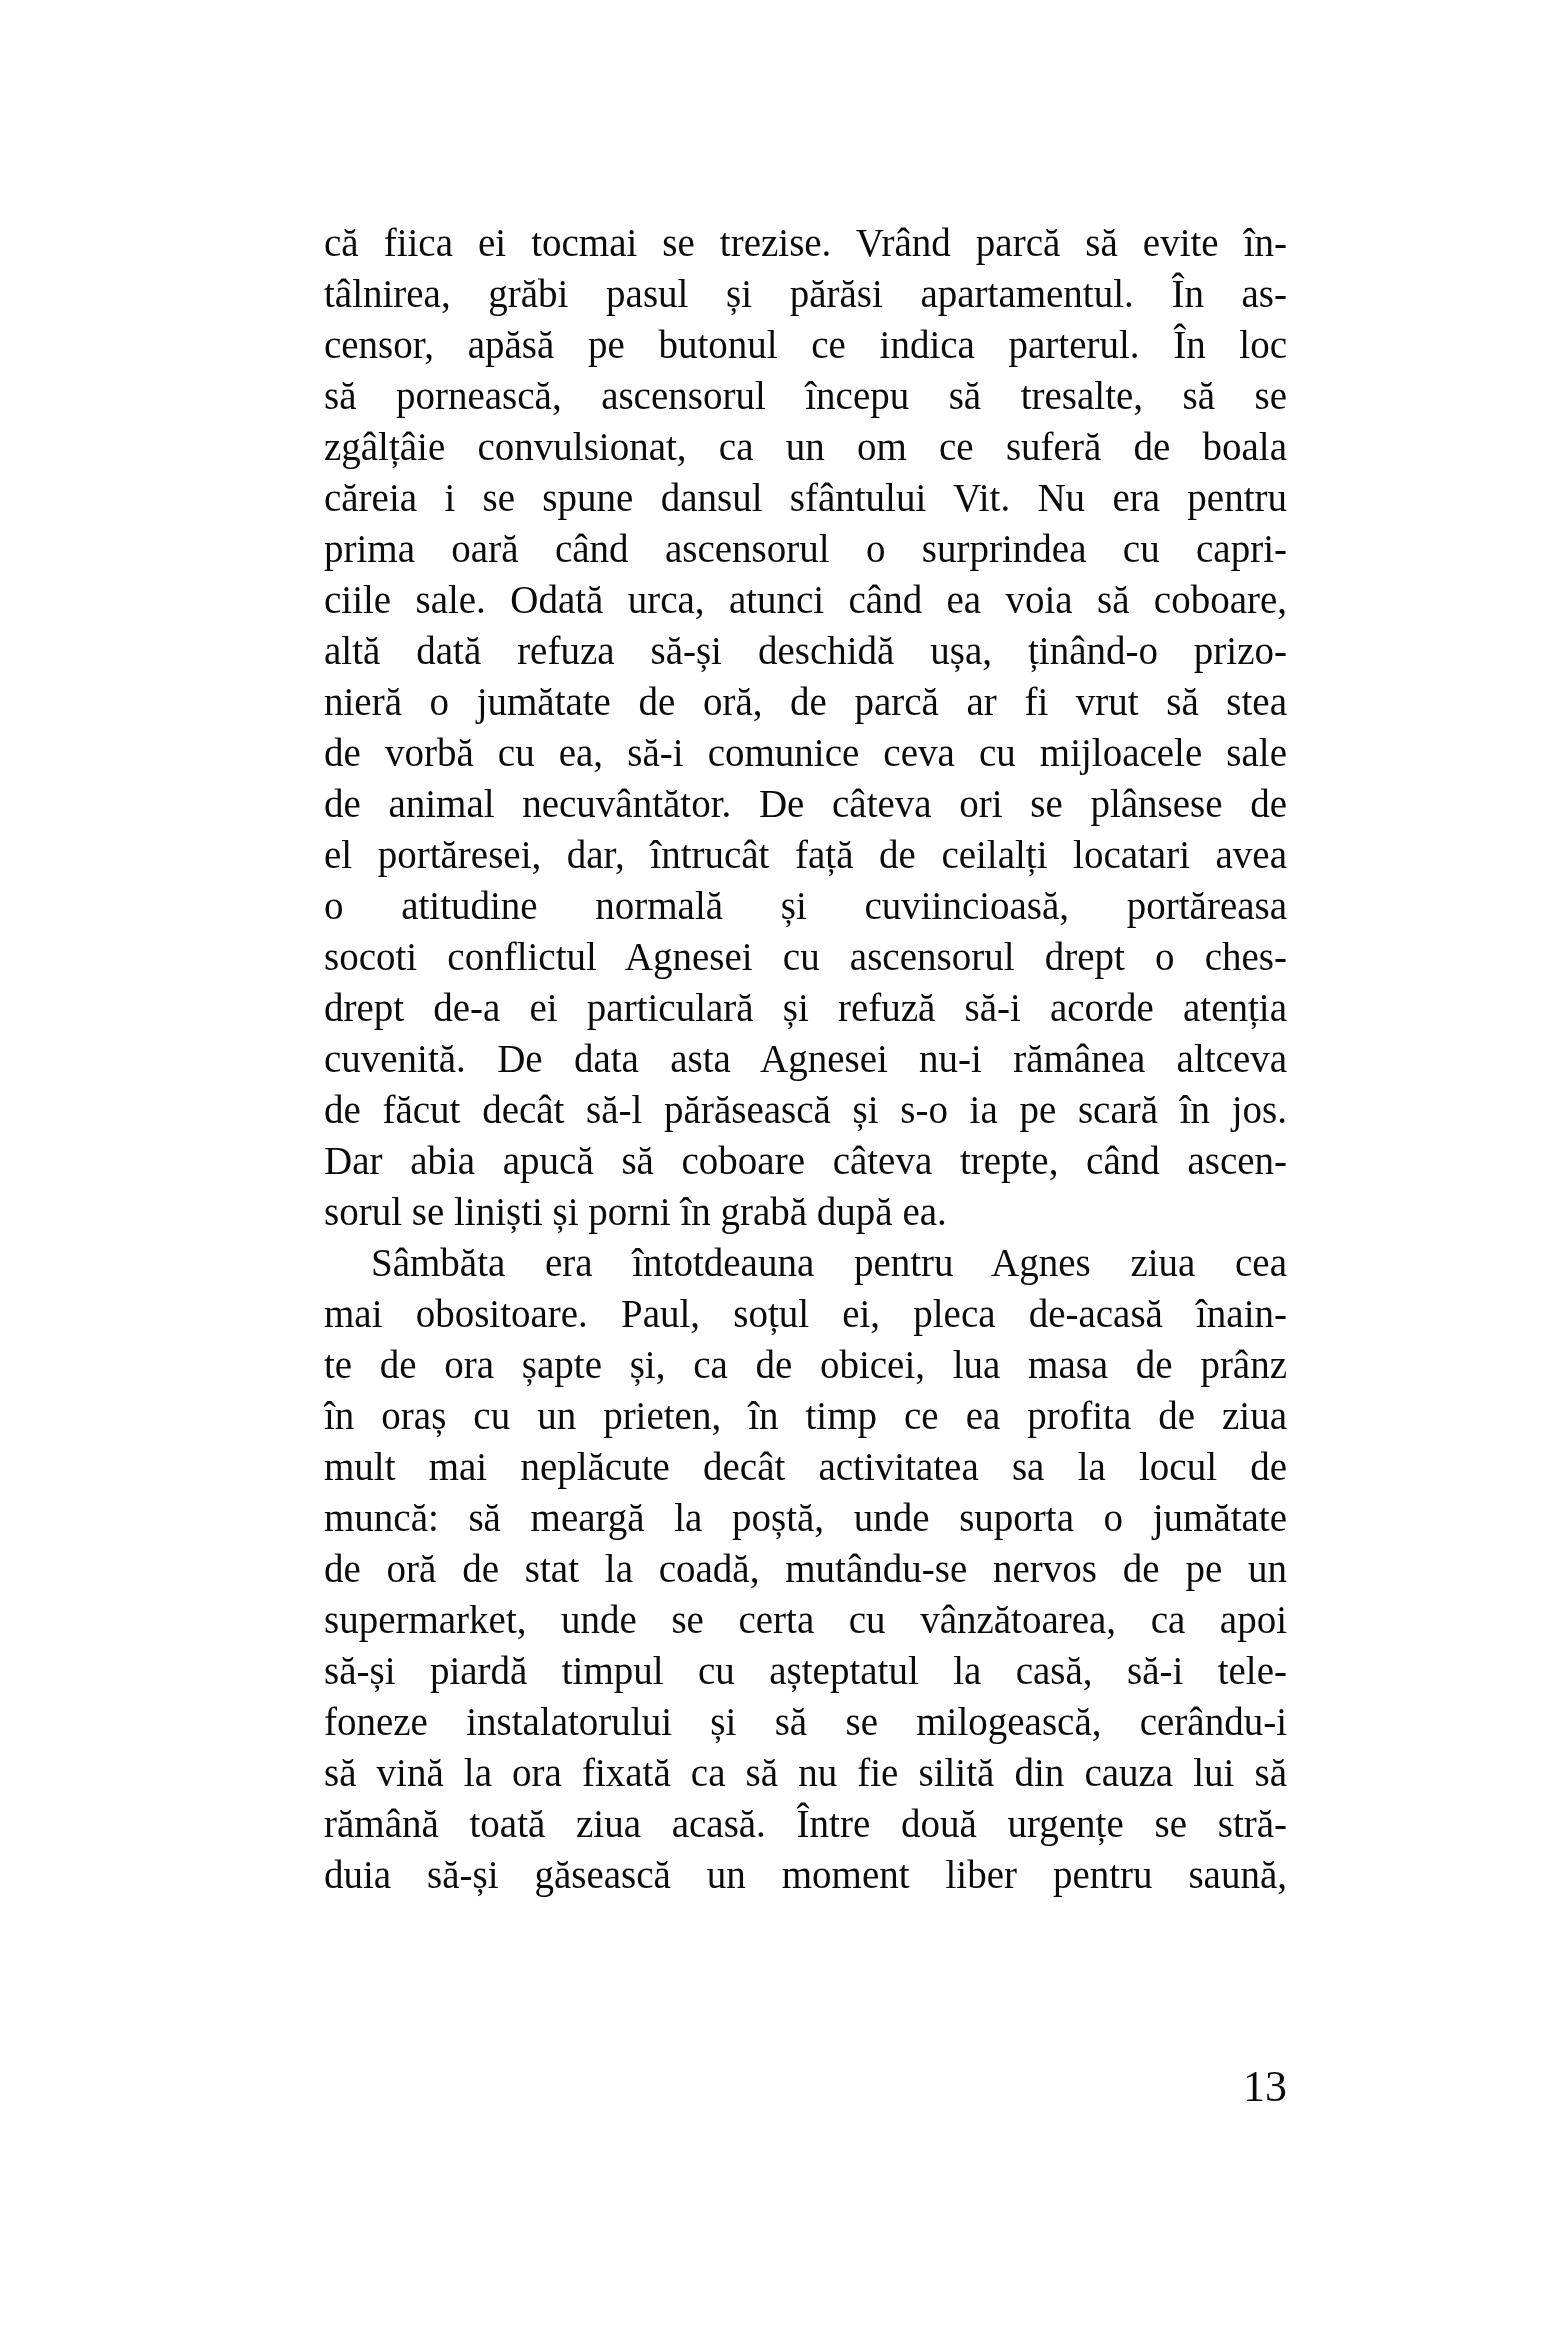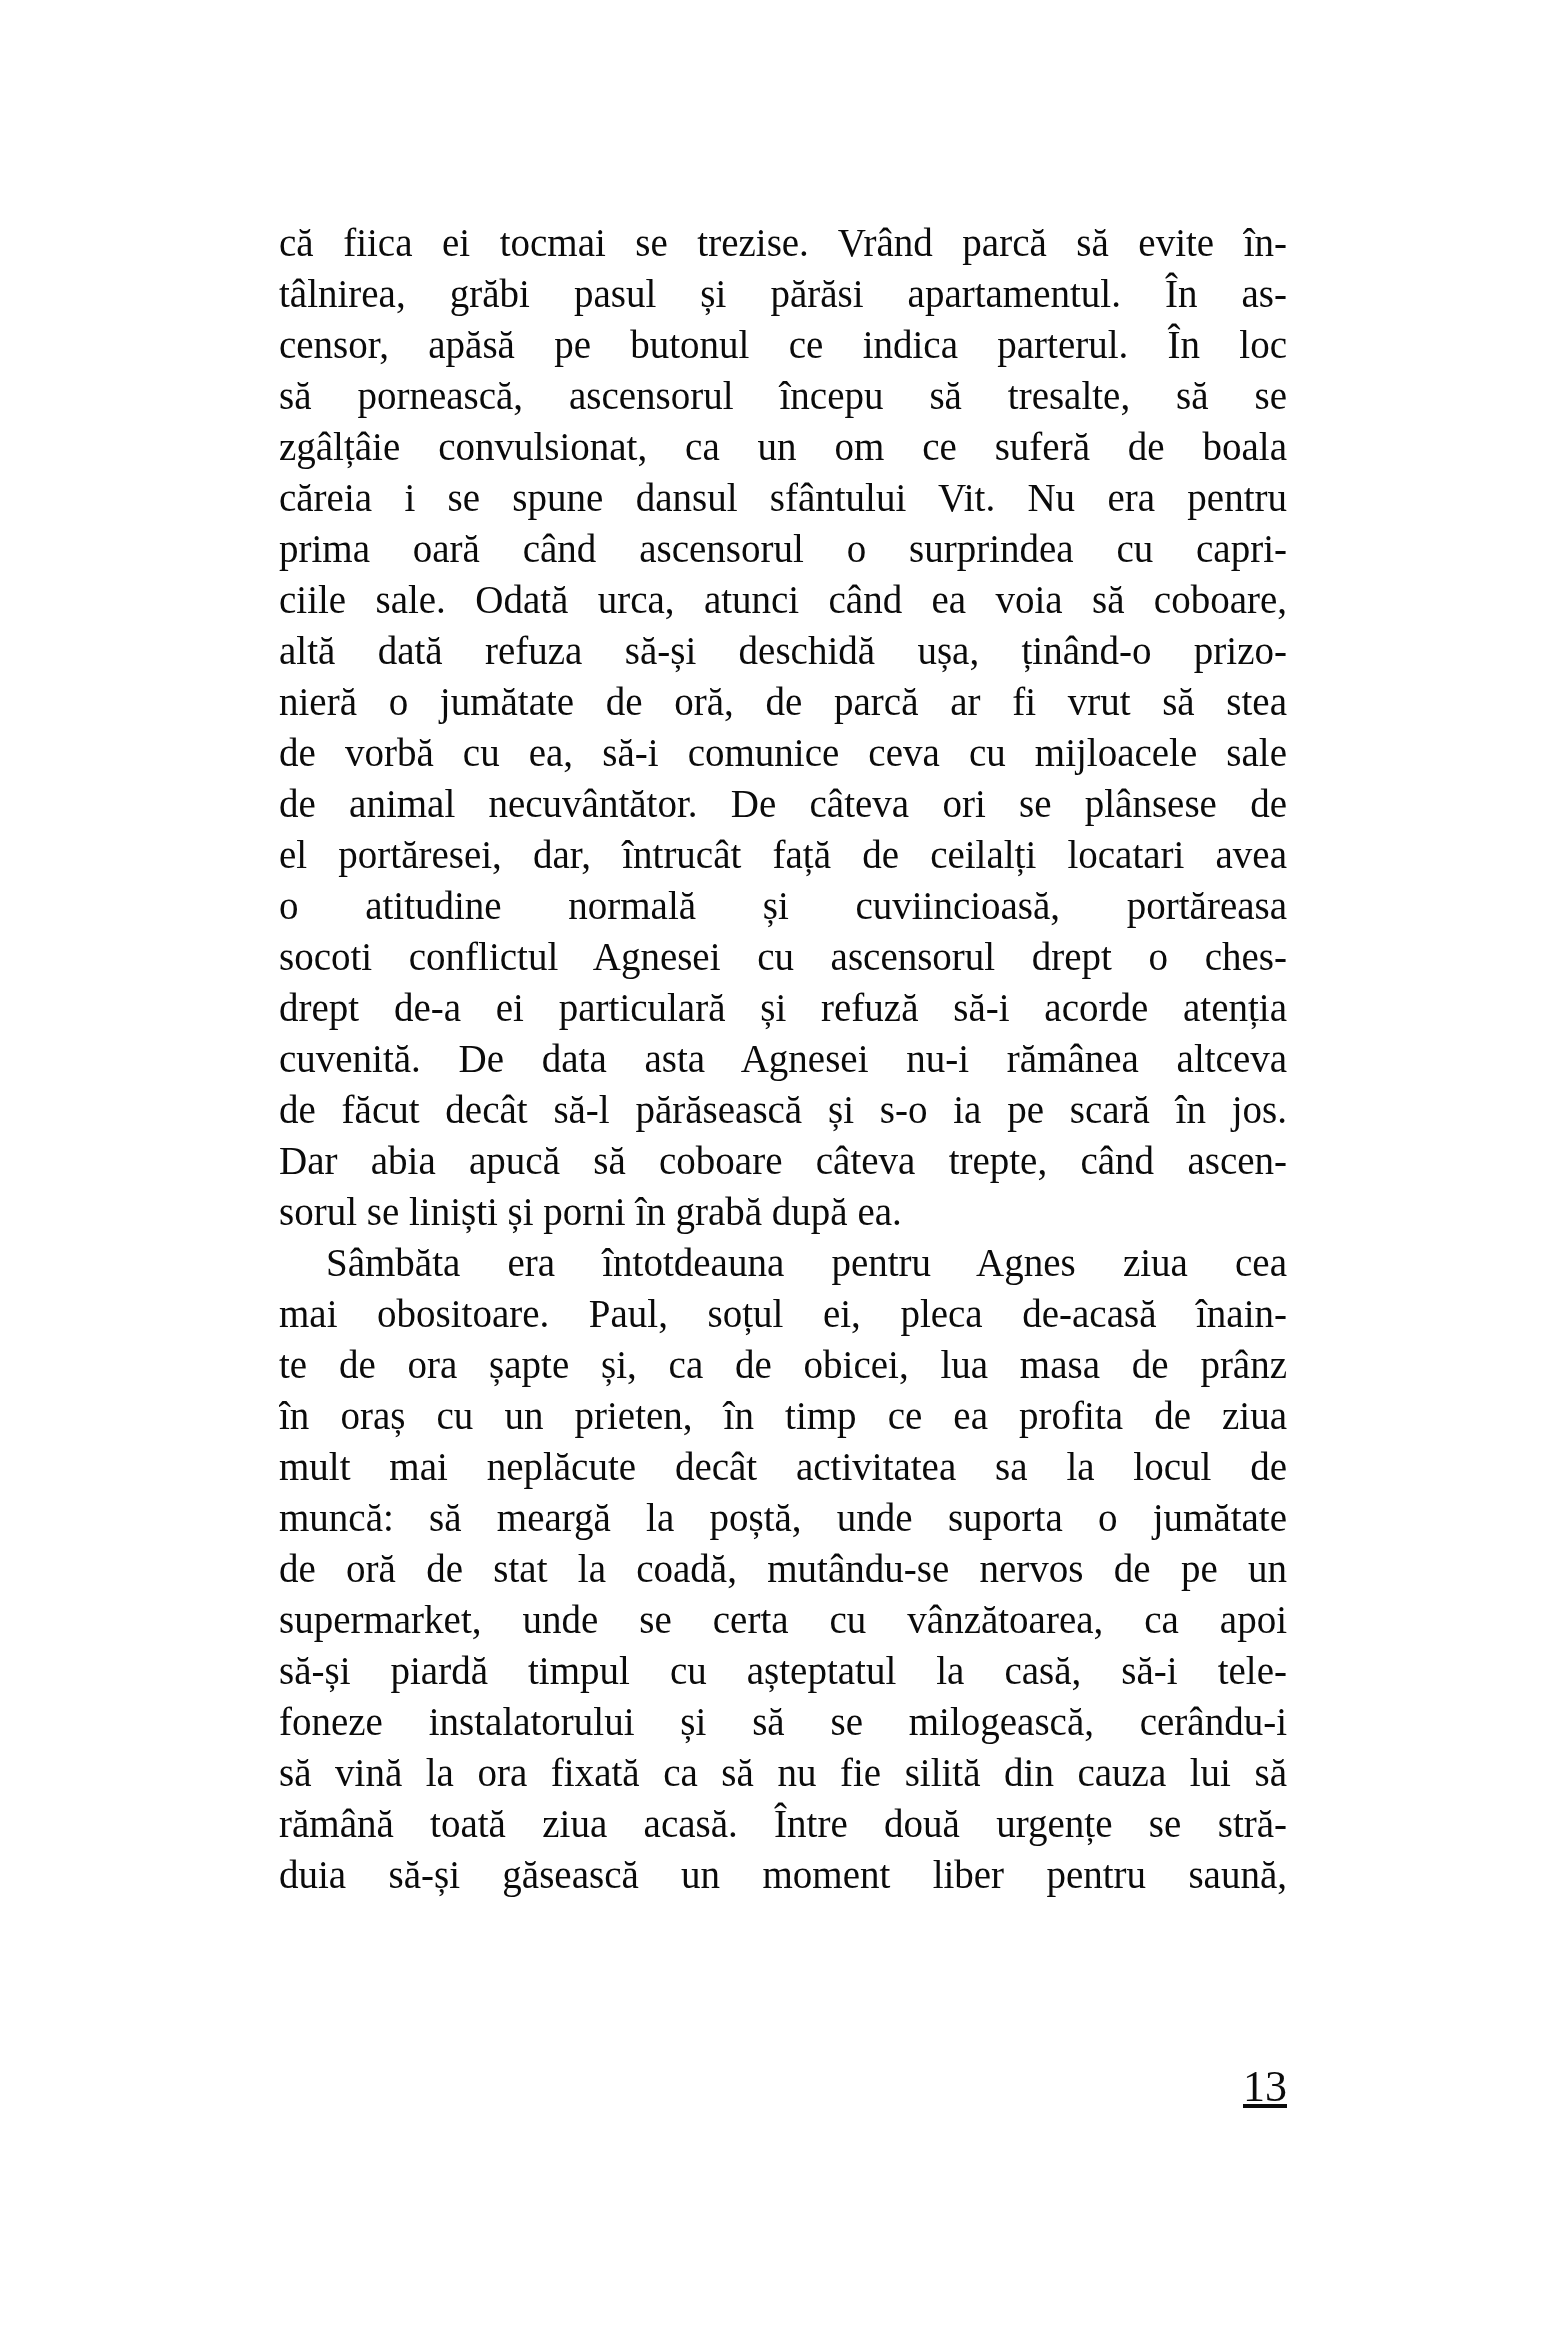--- a/index.html
+++ b/index.html
@@ -30,36 +30,36 @@
     font-size: 39px;
     line-height: 51px;
     font-kerning: normal;
     hyphens: none;
   }
   .line {
     height: 51px;
     overflow: hidden;
     text-align: justify;
     text-align-last: justify;
+    margin-left: 45px;
   }
   .line.para-end {
     text-align-last: left;
   }
   .line.indent {
     text-indent: 47px;
   }
   .page-number {
     position: absolute;
     left: 279px;
     top: 2063px;
     width: 1008px;
     text-align: right;
     font-size: 44px;
     line-height: 47px;
-    text-decoration: underline;
   }
 </style>
 </head>
 <body style="background: rgb(255, 255, 255);">
 
 <main class="page" style="color: rgb(11, 11, 11);">
   <section class="text-block" id="text-block">
       <div class="line">că fiica ei tocmai se trezise. Vrând parcă să evite în-</div>
       <div class="line">tâlnirea, grăbi pasul și părăsi apartamentul. În as-</div>
       <div class="line">censor, apăsă pe butonul ce indica parterul. În loc</div>

